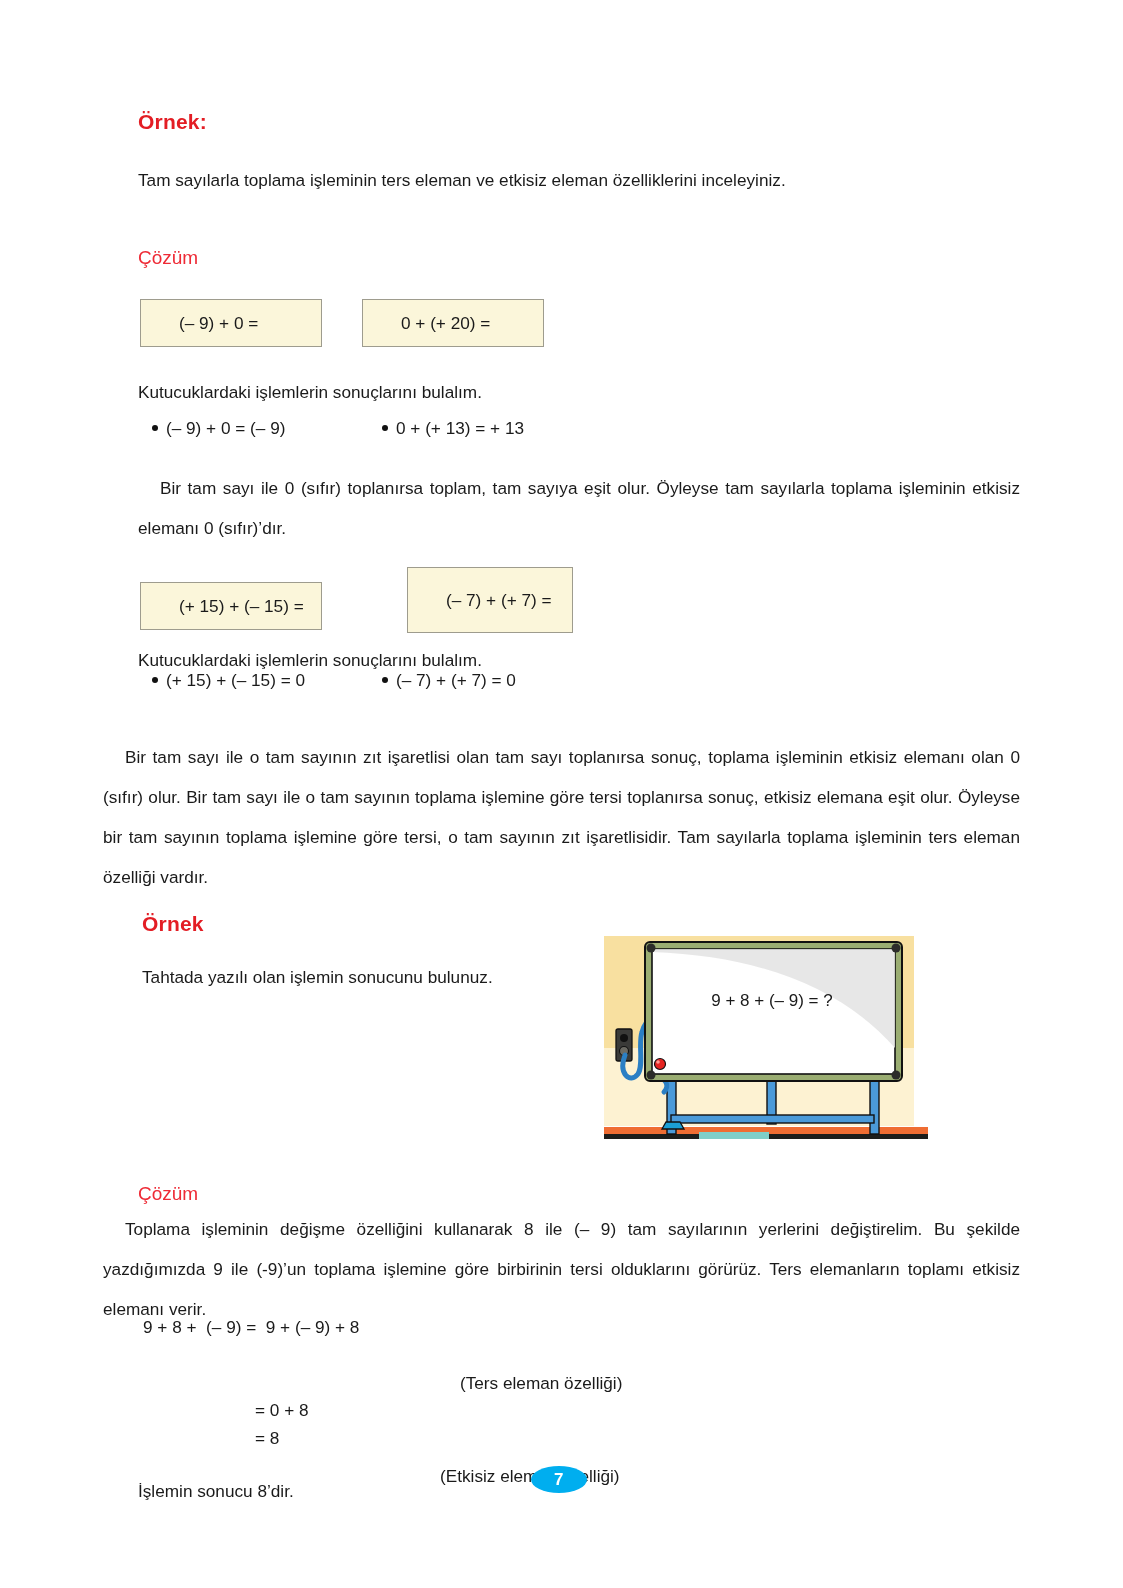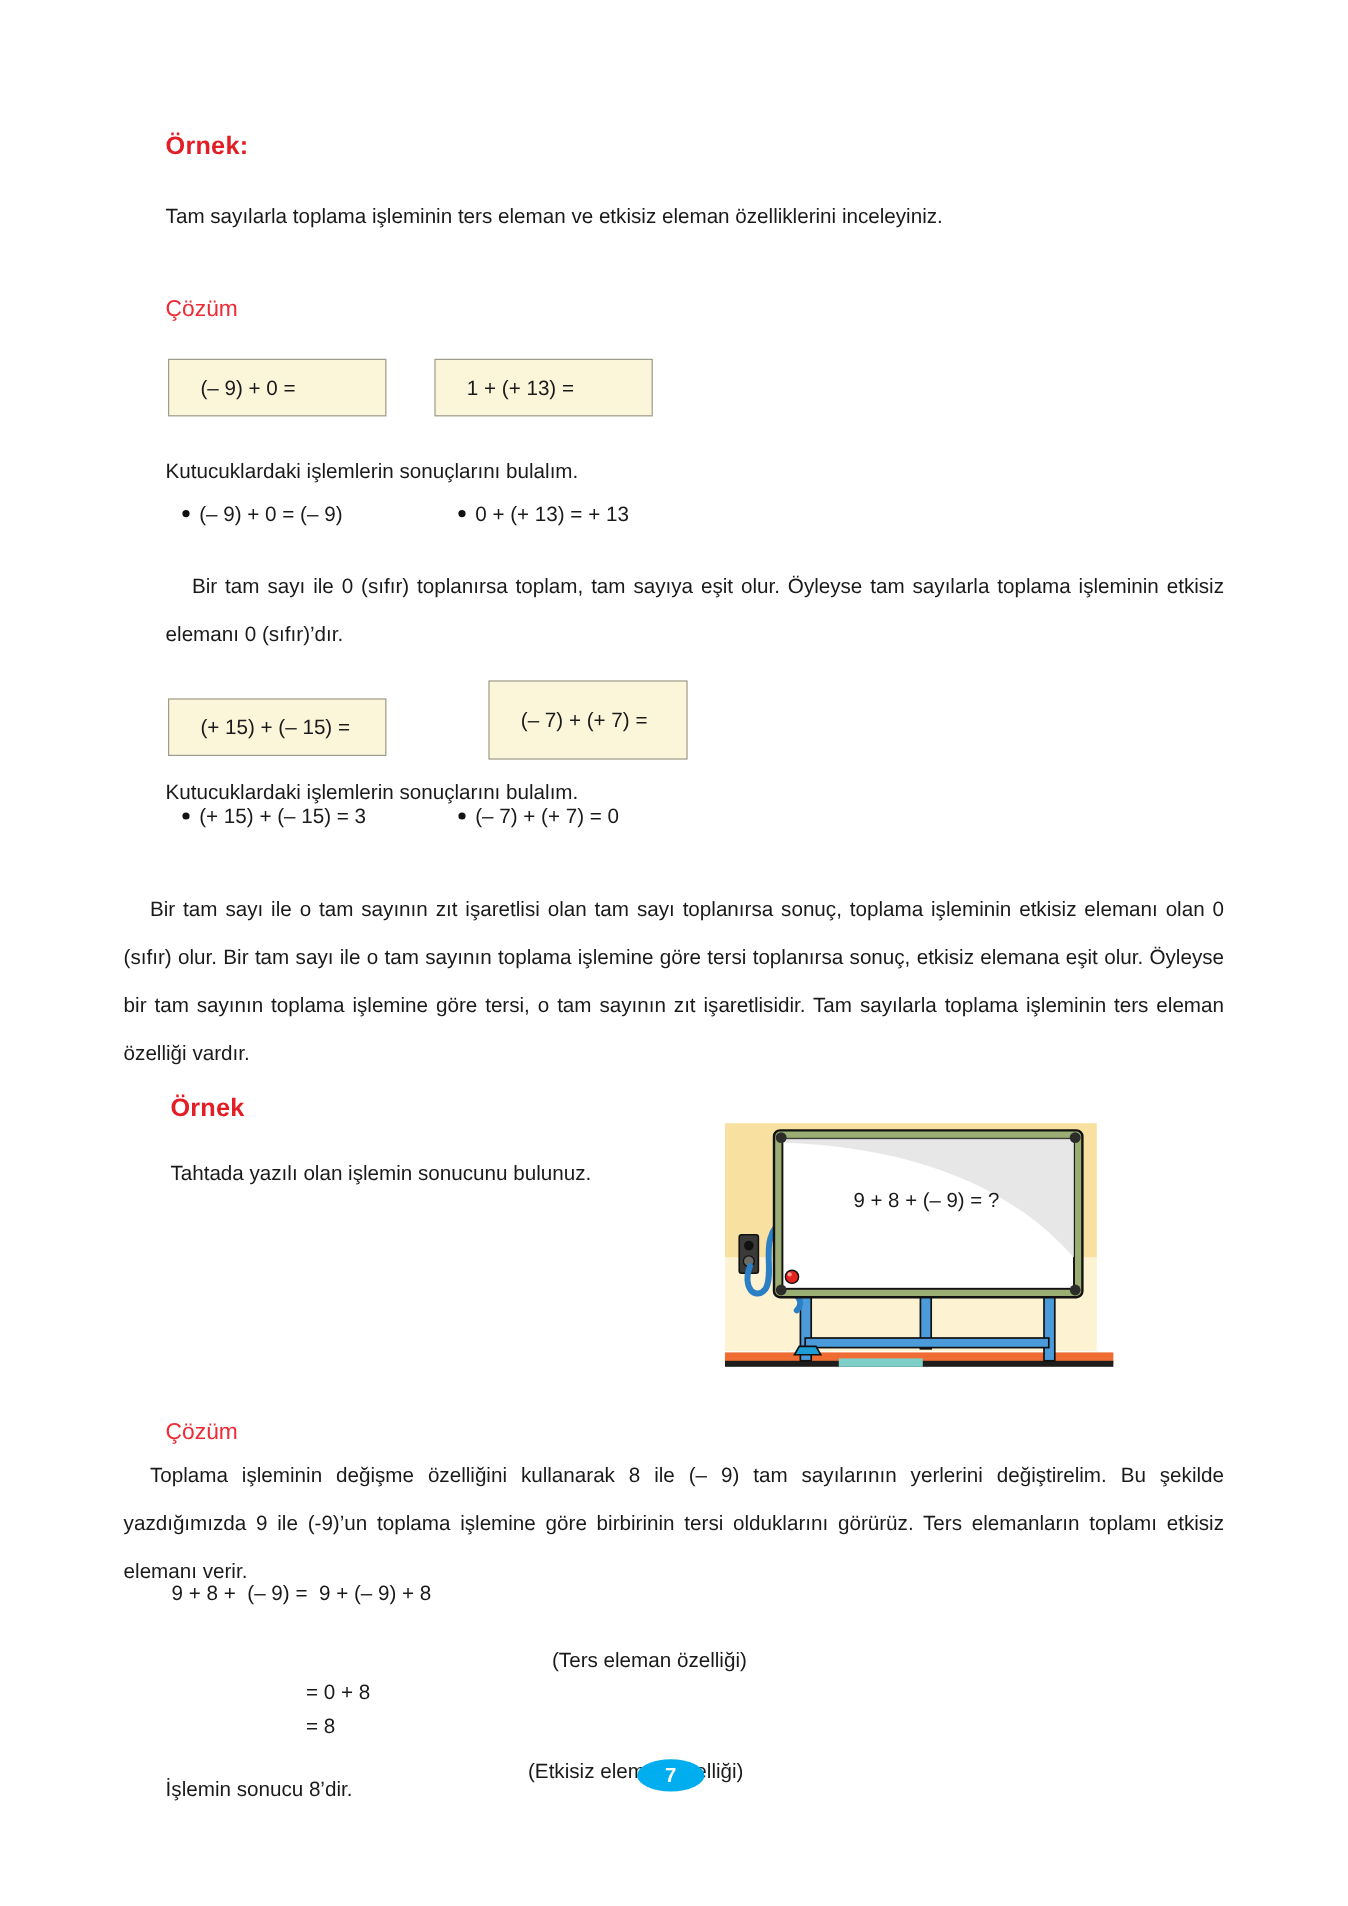--- a/index.html
+++ b/index.html
@@ -51,21 +51,21 @@
     white-space: pre;
   }
 
   
   .opbox {
     position: absolute;
     background: #fbf6da;
     border: 1.5px solid #9e9c8e;
     display: flex;
     align-items: center;
-    padding-left: 26px;
+    padding-left: 38px;
     font-size: 17.2px;
     color: #1a1a1a;
     white-space: nowrap;
   }
 
   
   .bullet {
     position: absolute;
     font-size: 17.2px;
     white-space: nowrap;
@@ -108,40 +108,40 @@
 
 <div class="page">
 
   <div class="heading-red" style="left:138px; top:110px;">Örnek:</div>
 
   <div class="para" style="left:138px; top:160px; width:880px;">Tam sayılarla toplama işleminin ters eleman ve etkisiz eleman özelliklerini inceleyiniz.</div>
 
   <div class="subheading-red" style="left:138px; top:247px;">Çözüm</div>
 
   <div class="opbox" style="left:140px; top:299px; width:182px; height:48px;">(– 9) + 0 =</div>
-  <div class="opbox" style="left:362px; top:299px; width:182px; height:48px;">1 + (+ 13) =</div>
+  <div class="opbox" style="left:362px; top:299px; width:182px; height:48px;">0 + (+ 20) =</div>
 
   <div class="line" style="left:138px; top:382px;">Kutucuklardaki işlemlerin sonuçlarını bulalım.</div>
 
   <div class="bullet" style="left:152px; top:418px;">
     <span class="dot"></span><span>(– 9) + 0 = (– 9)</span>
   </div>
   <div class="bullet" style="left:382px; top:418px;">
     <span class="dot"></span><span>0 + (+ 13) = + 13</span>
   </div>
 
   <div class="para" style="left:138px; top:468px; width:882px; text-indent:22px;">Bir tam sayı ile 0 (sıfır) toplanırsa toplam, tam sayıya eşit olur. Öyleyse tam sayılarla toplama işleminin etkisiz elemanı 0 (sıfır)’dır.</div>
 
   <div class="opbox" style="left:140px; top:582px; width:182px; height:48px;">(+ 15) + (– 15) =</div>
   <div class="opbox" style="left:407px; top:567px; width:166px; height:66px;">(– 7) + (+ 7) =</div>
 
   <div class="line" style="left:138px; top:650px;">Kutucuklardaki işlemlerin sonuçlarını bulalım.</div>
 
   <div class="bullet" style="left:152px; top:670px;">
-    <span class="dot"></span><span>(+ 15) + (– 15) = 3</span>
+    <span class="dot"></span><span>(+ 15) + (– 15) = 0</span>
   </div>
   <div class="bullet" style="left:382px; top:670px;">
     <span class="dot"></span><span>(– 7) + (+ 7) = 0</span>
   </div>
 
   <div class="para" style="left:103px; top:737px; width:917px; text-indent:22px;">Bir tam sayı ile o tam sayının zıt işaretlisi olan tam sayı toplanırsa sonuç, toplama işleminin etkisiz elemanı olan 0 (sıfır) olur. Bir tam sayı ile o tam sayının toplama işlemine göre tersi toplanırsa sonuç, etkisiz elemana eşit olur. Öyleyse bir tam sayının toplama işlemine göre tersi, o tam sayının zıt işaretlisidir. Tam sayılarla toplama işleminin ters eleman özelliği vardır.</div>
 
   <div class="heading-red" style="left:142px; top:912px;">Örnek</div>
 
   <div class="para" style="left:142px; top:957px; width:430px;">Tahtada yazılı olan işlemin sonucunu bulunuz.</div>

